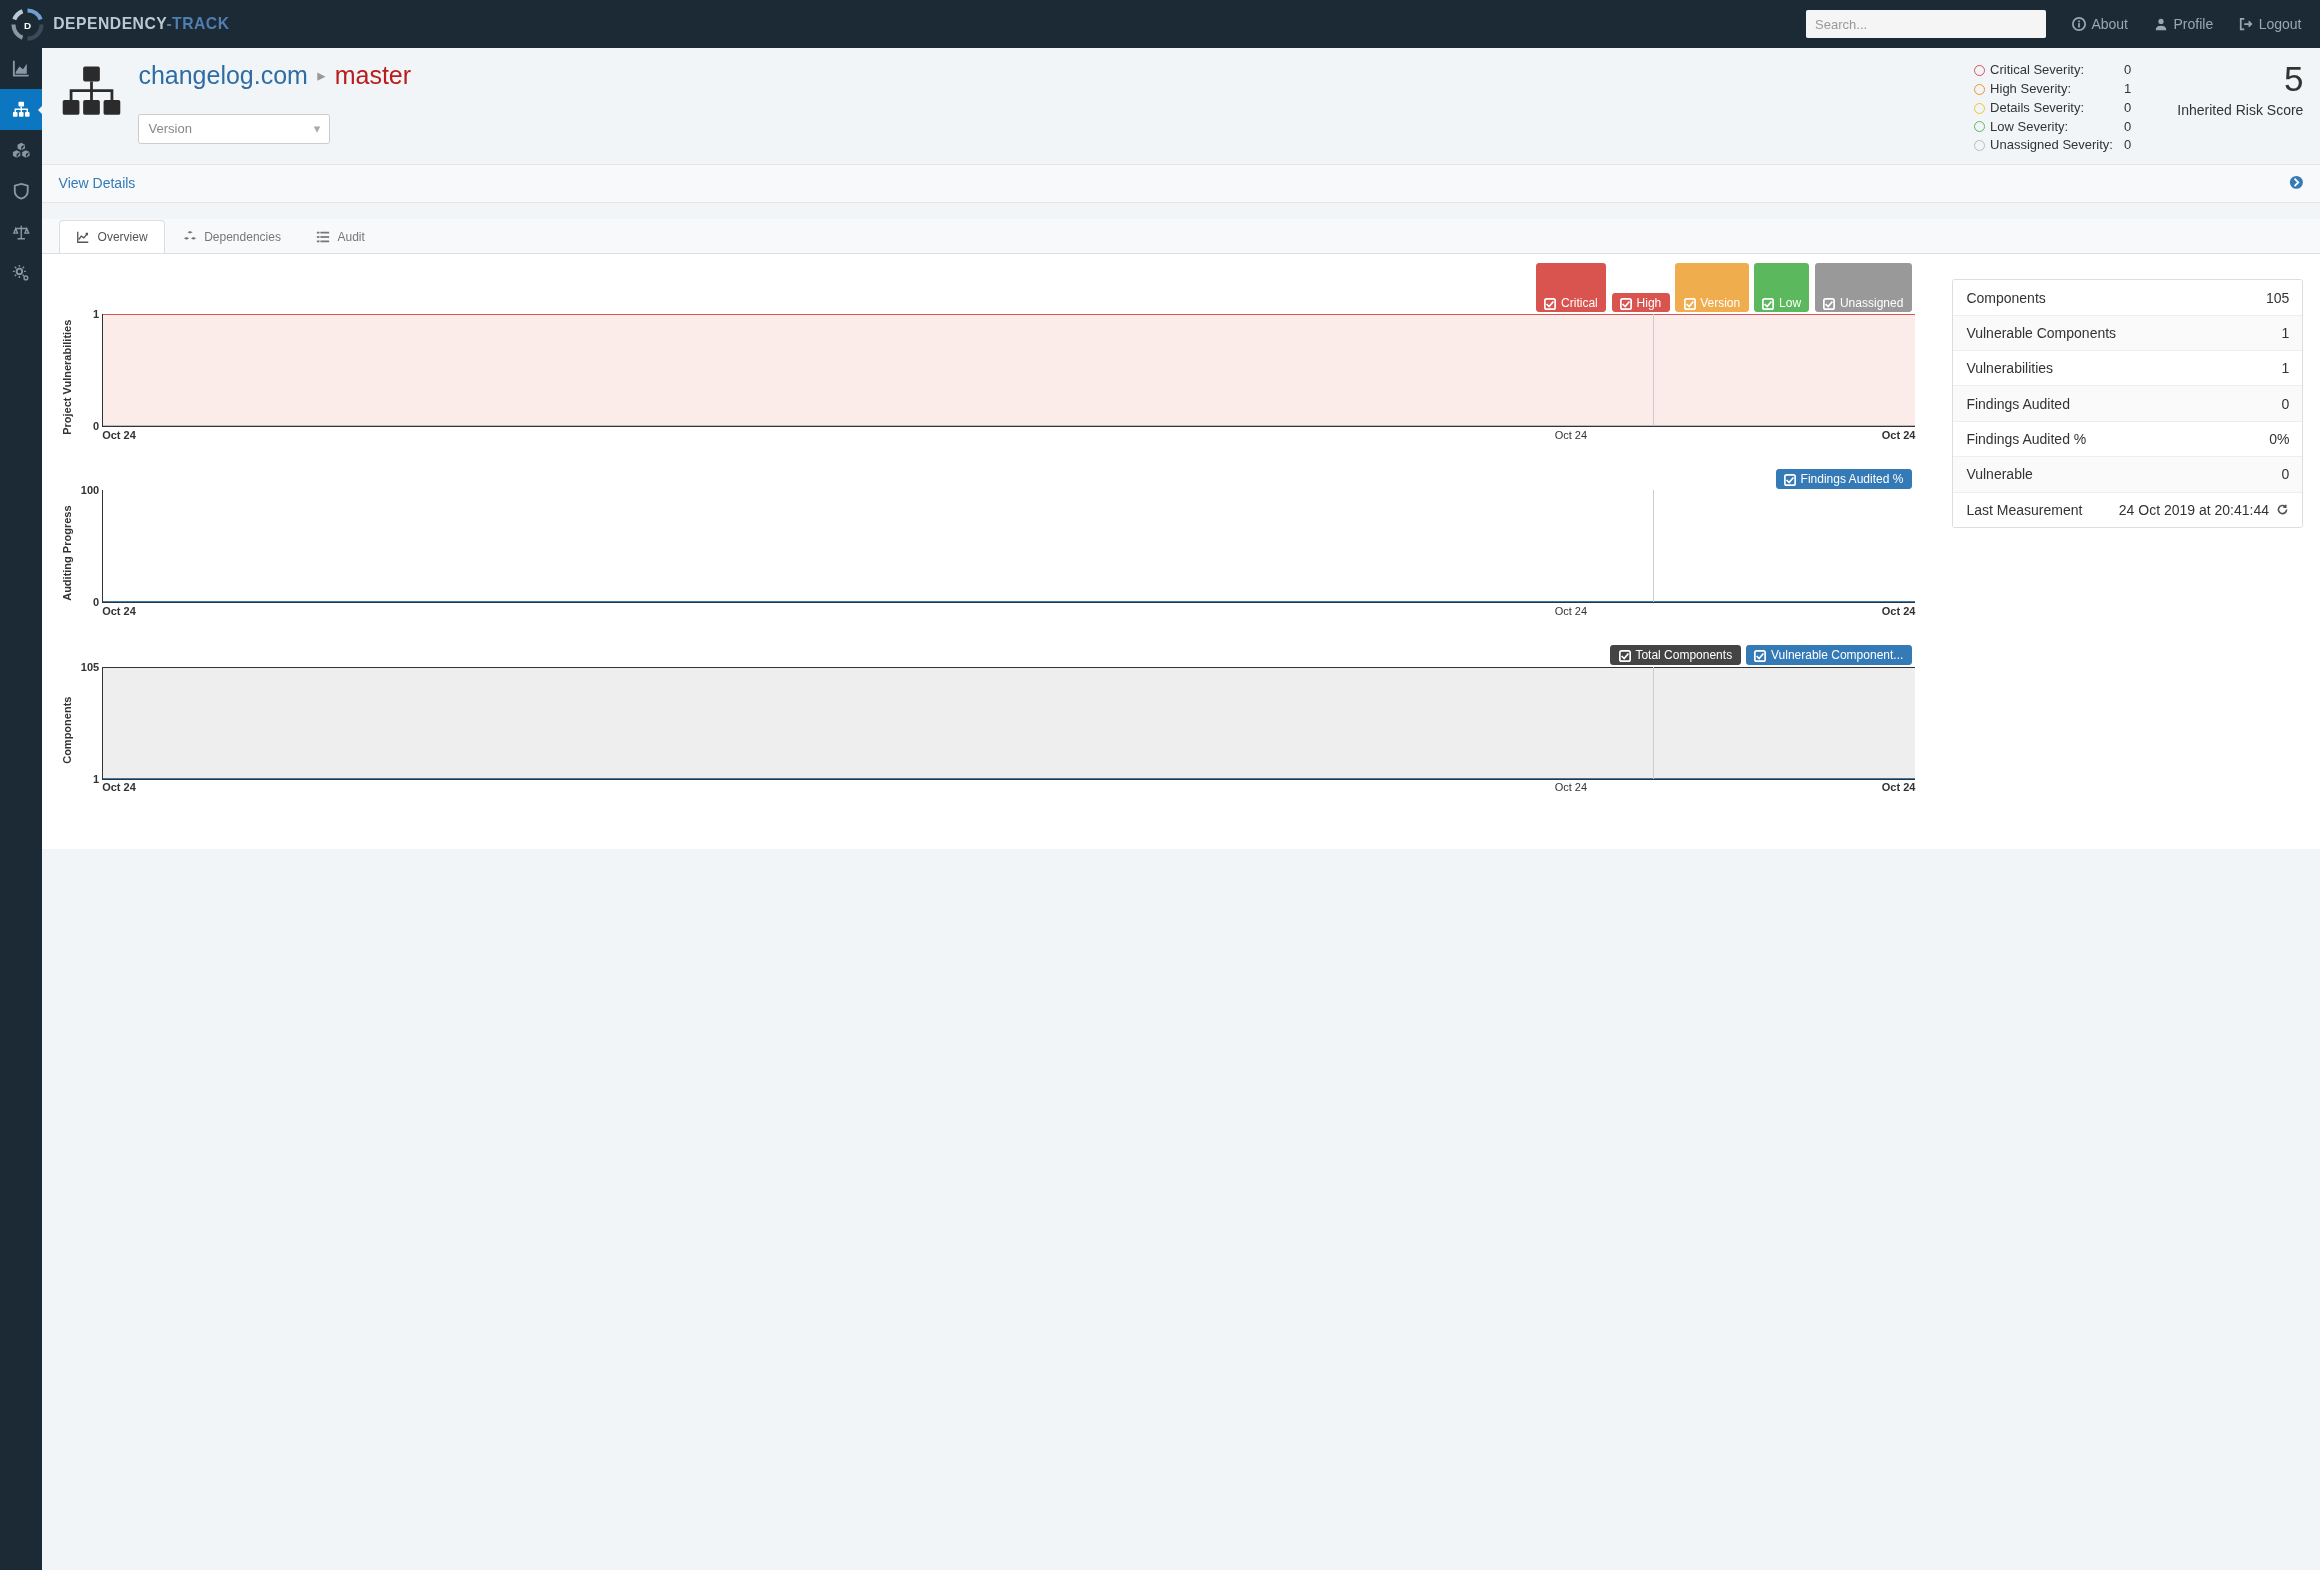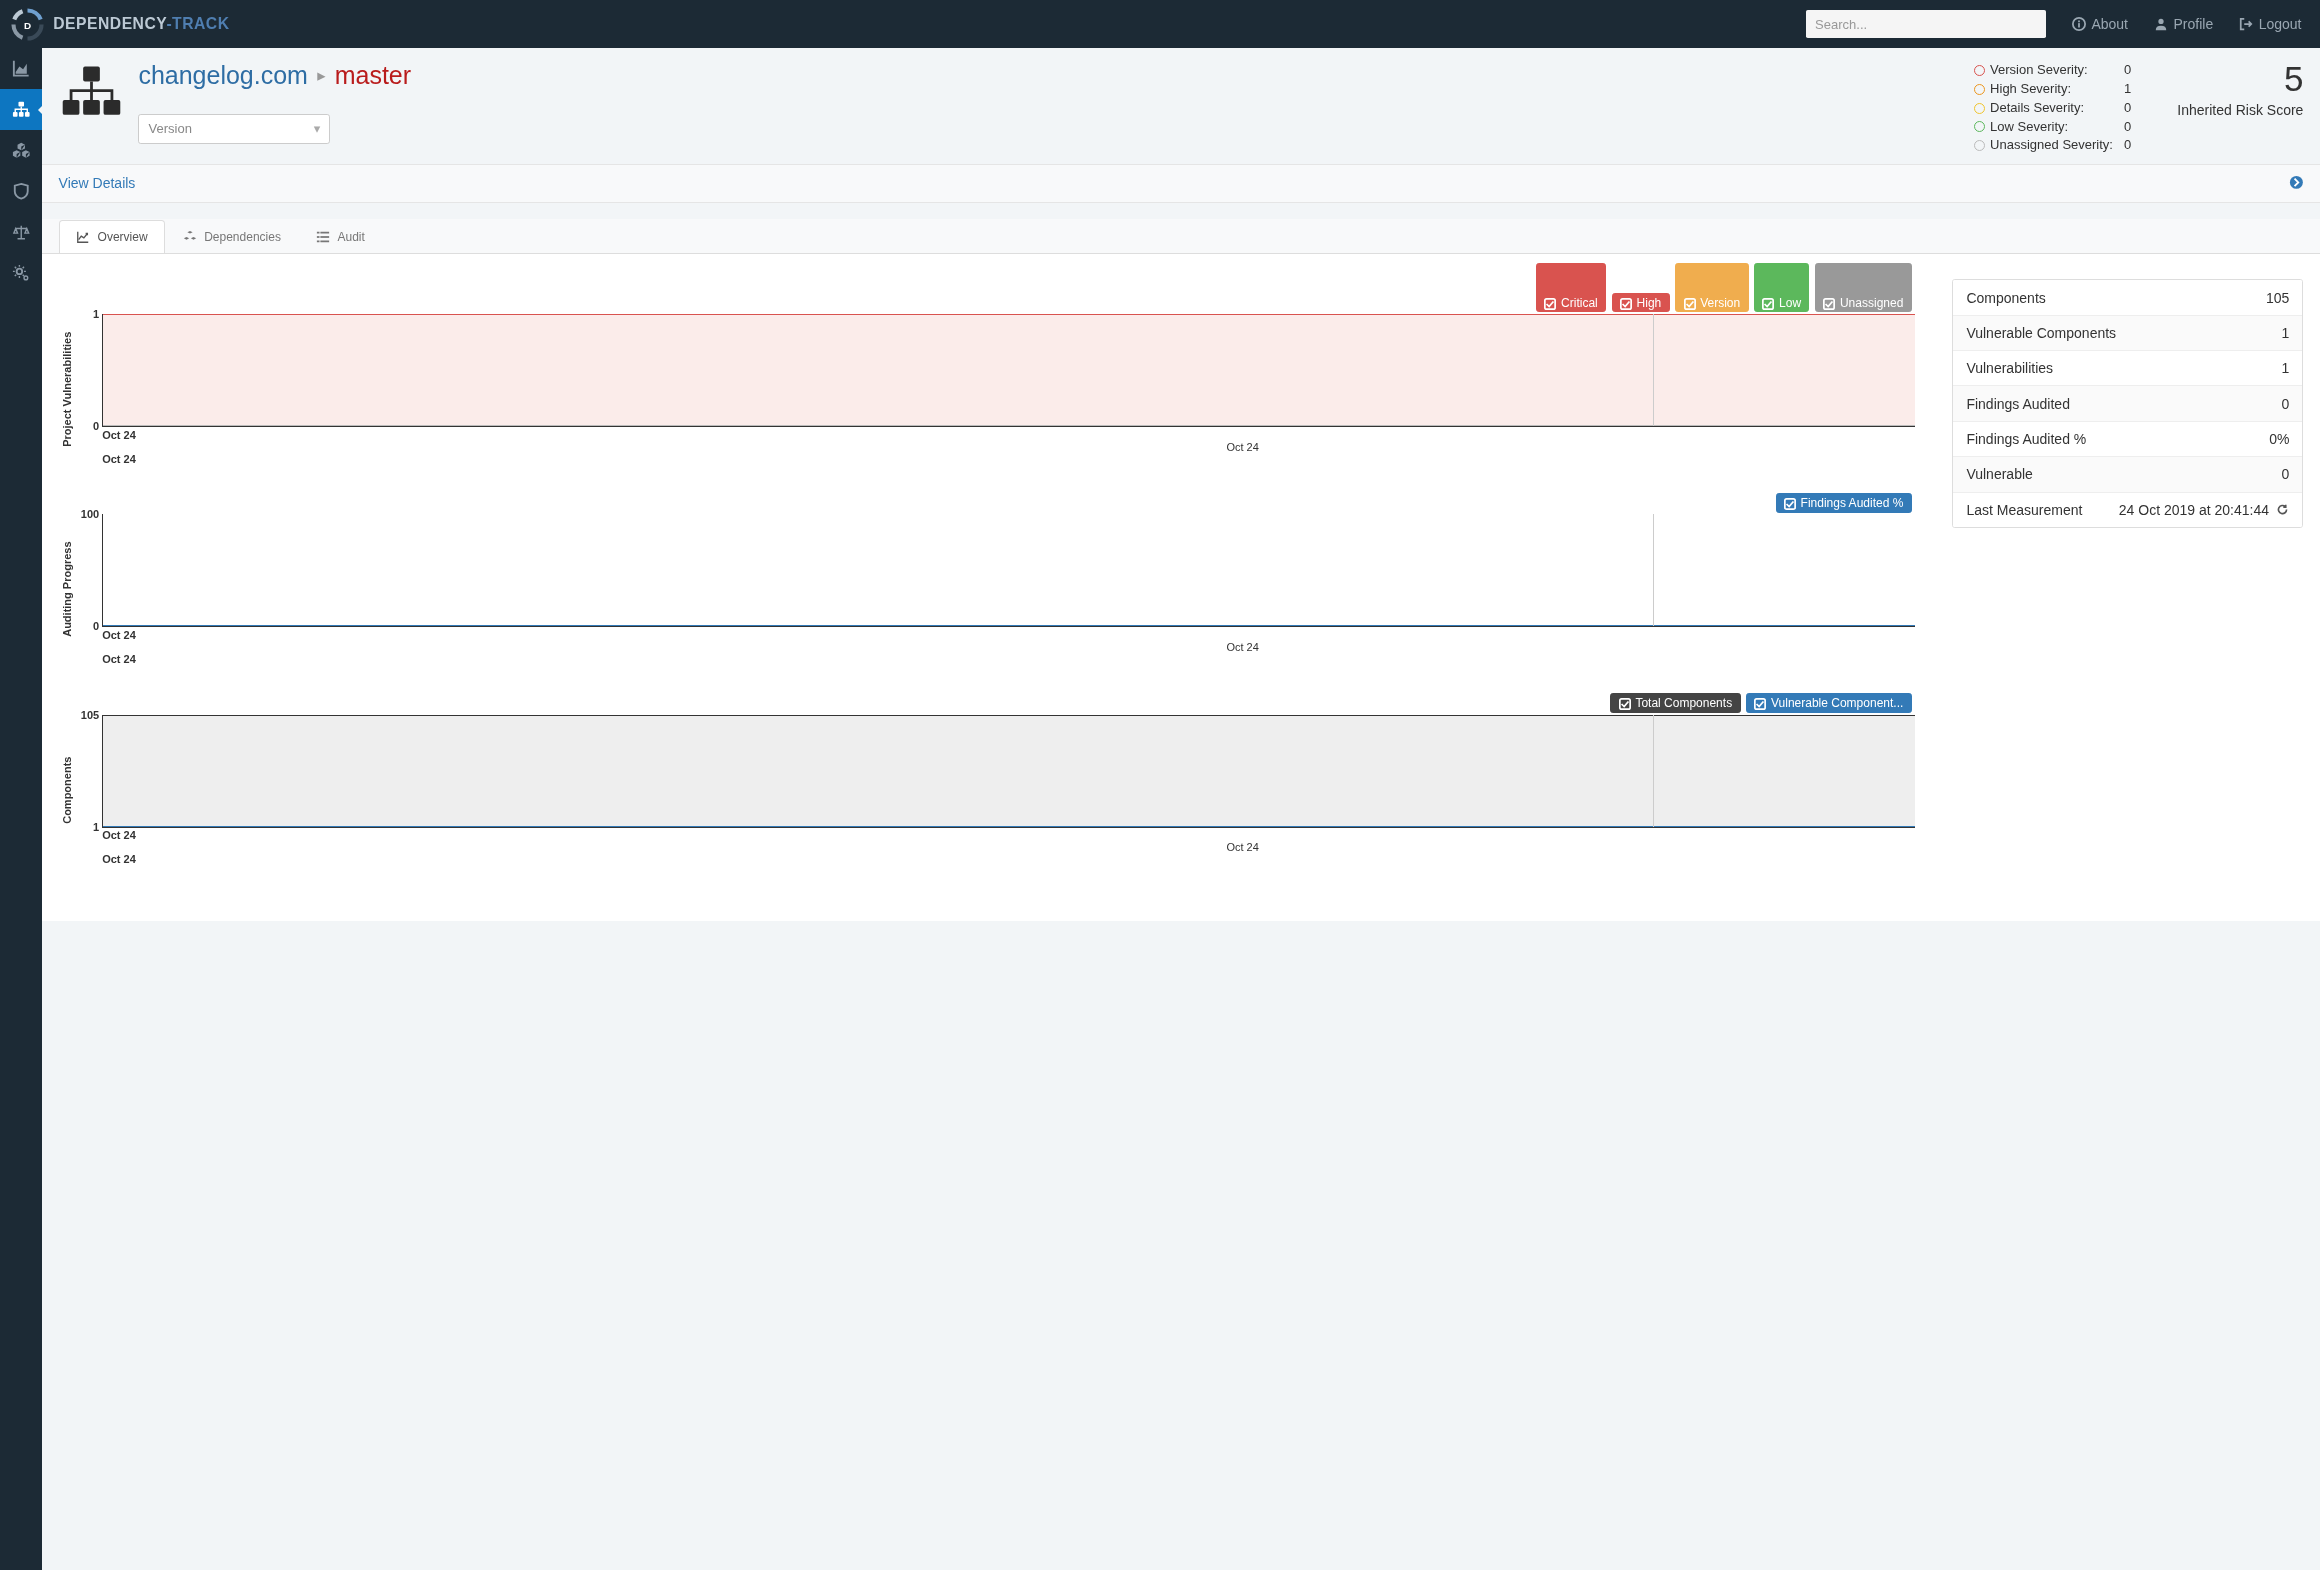--- a/index.html
+++ b/index.html
@@ -70,21 +70,21 @@
   
   .chart-block { margin-bottom: 28px; }
   .chart-legend { display: flex; gap: 5.5px; justify-content: flex-end; margin-bottom: 1.8px; padding-right: 3.7px; }
   .legend-chip { display: inline-flex; align-items: flex-end; gap: 4.6px; padding: 1.8px 7.4px; border-radius: 2.8px; color: #fff; font-size: 12px; border: 0.9px solid; }
   .legend-chip .chk { width: 12px; height: 12px; }
   .chart-row { display: flex; align-items: stretch; }
   .y-axis-label { writing-mode: vertical-rl; transform: rotate(180deg); font-size: 11px; color: #333; text-align: center; padding: 0 1.8px; font-weight: 600; }
   .chart-area { flex: 1; position: relative; }
   .plot { position: relative; height: 113px; border-left: 0.9px solid #333; border-bottom: 0.9px solid #333; margin-left: 28px; }
   .y-tick { position: absolute; left: -28px; width: 24px; text-align: right; font-size: 11px; font-weight: 600; transform: translateY(-50%); }
-  .x-labels { display: flex; justify-content: space-between; margin-left: 28px; font-size: 11px; font-weight: 700; margin-top: 1.8px; flex-direction: column; }
+  .x-labels { display: flex; justify-content: space-between; margin-left: 28px; font-size: 11px; font-weight: 700; margin-top: 1.8px; }
   .plot .fill { position: absolute; inset: 0; }
   .plot .vline { position: absolute; top: 0; bottom: 0; width: 0.9px; background: #ccc; }
   
   
   .stats-table { border: 0.9px solid #ddd; border-radius: 2.8px; overflow: hidden; }
   .stats-row { display: flex; justify-content: space-between; padding: 9.2px 13px; border-bottom: 0.9px solid #eee; background: #fafafa; font-size: 14px; }
   .stats-row:last-child { border-bottom: none; }
   .stats-row:nth-child(odd) { background: #fff; }
   .stats-val { display: flex; align-items: center; gap: 7.4px; }
   
@@ -199,21 +199,21 @@
         </div>
         <div class="version-select">
           <span>Version</span>
           <span style="color:#aaa">▾</span>
         </div>
       </div>
       <div class="header-right">
         <div class="severity-list">
           <div class="severity-row">
               <span class="sev-ring" style="border-color:#d9534f"></span>
-              <span class="sev-label">Version Severity:</span>
+              <span class="sev-label">Critical Severity:</span>
               <span class="sev-val">0</span>
             </div>
           <div class="severity-row">
               <span class="sev-ring" style="border-color:#ec971f"></span>
               <span class="sev-label">High Severity:</span>
               <span class="sev-val">1</span>
             </div>
           <div class="severity-row">
               <span class="sev-ring" style="border-color:#f0c52e"></span>
               <span class="sev-label">Details Severity:</span>

